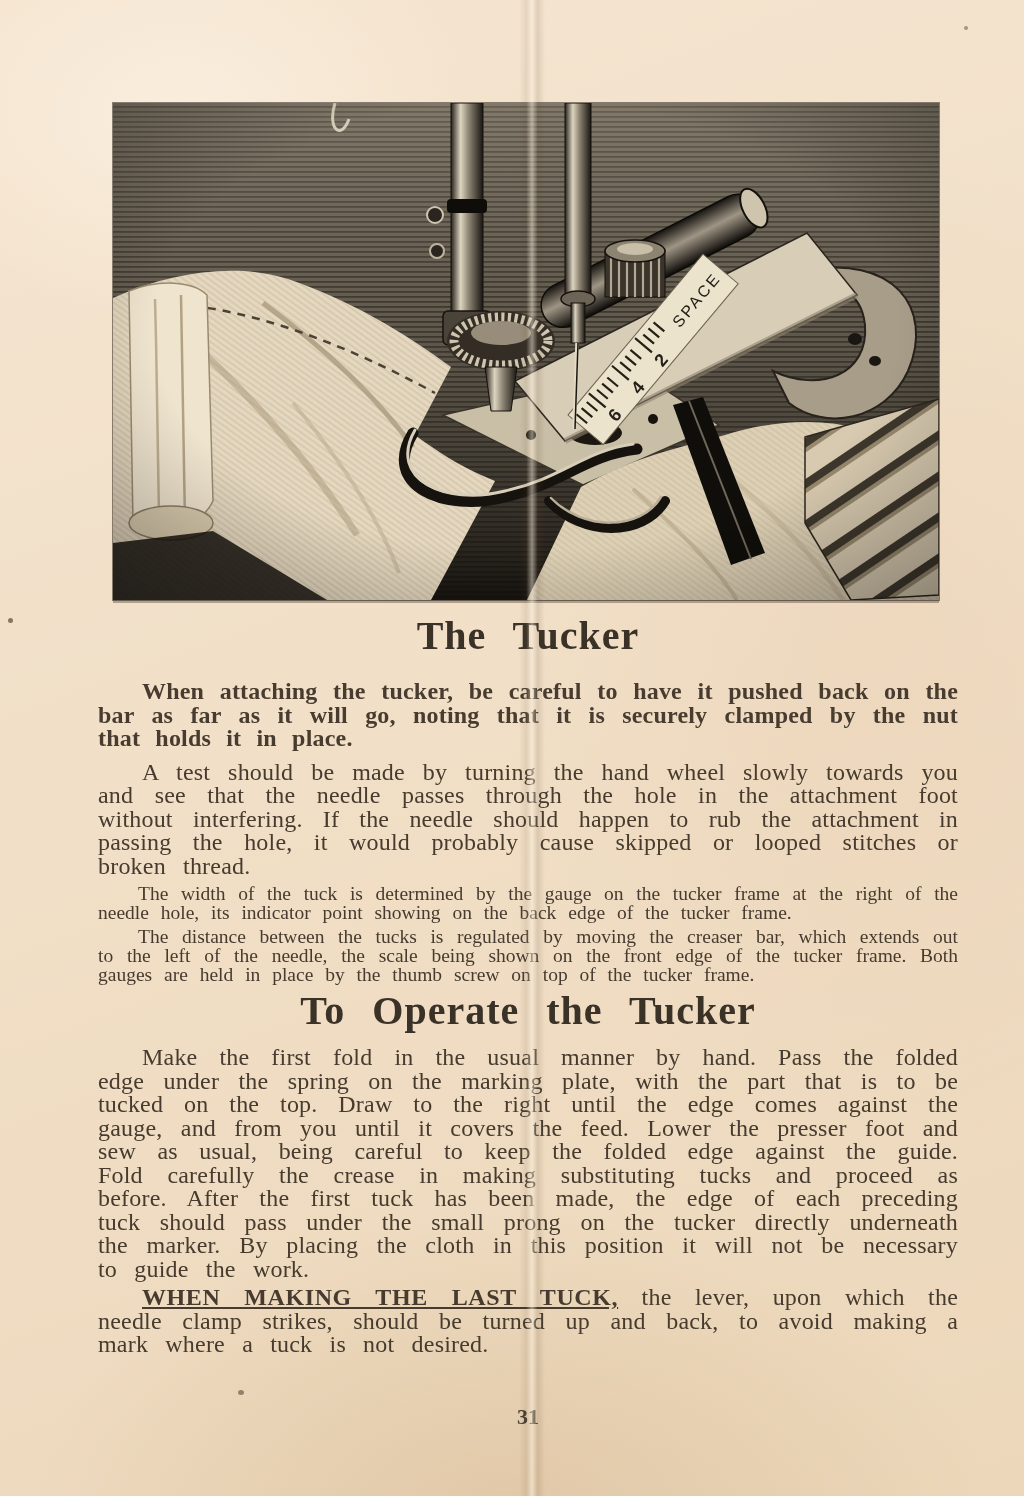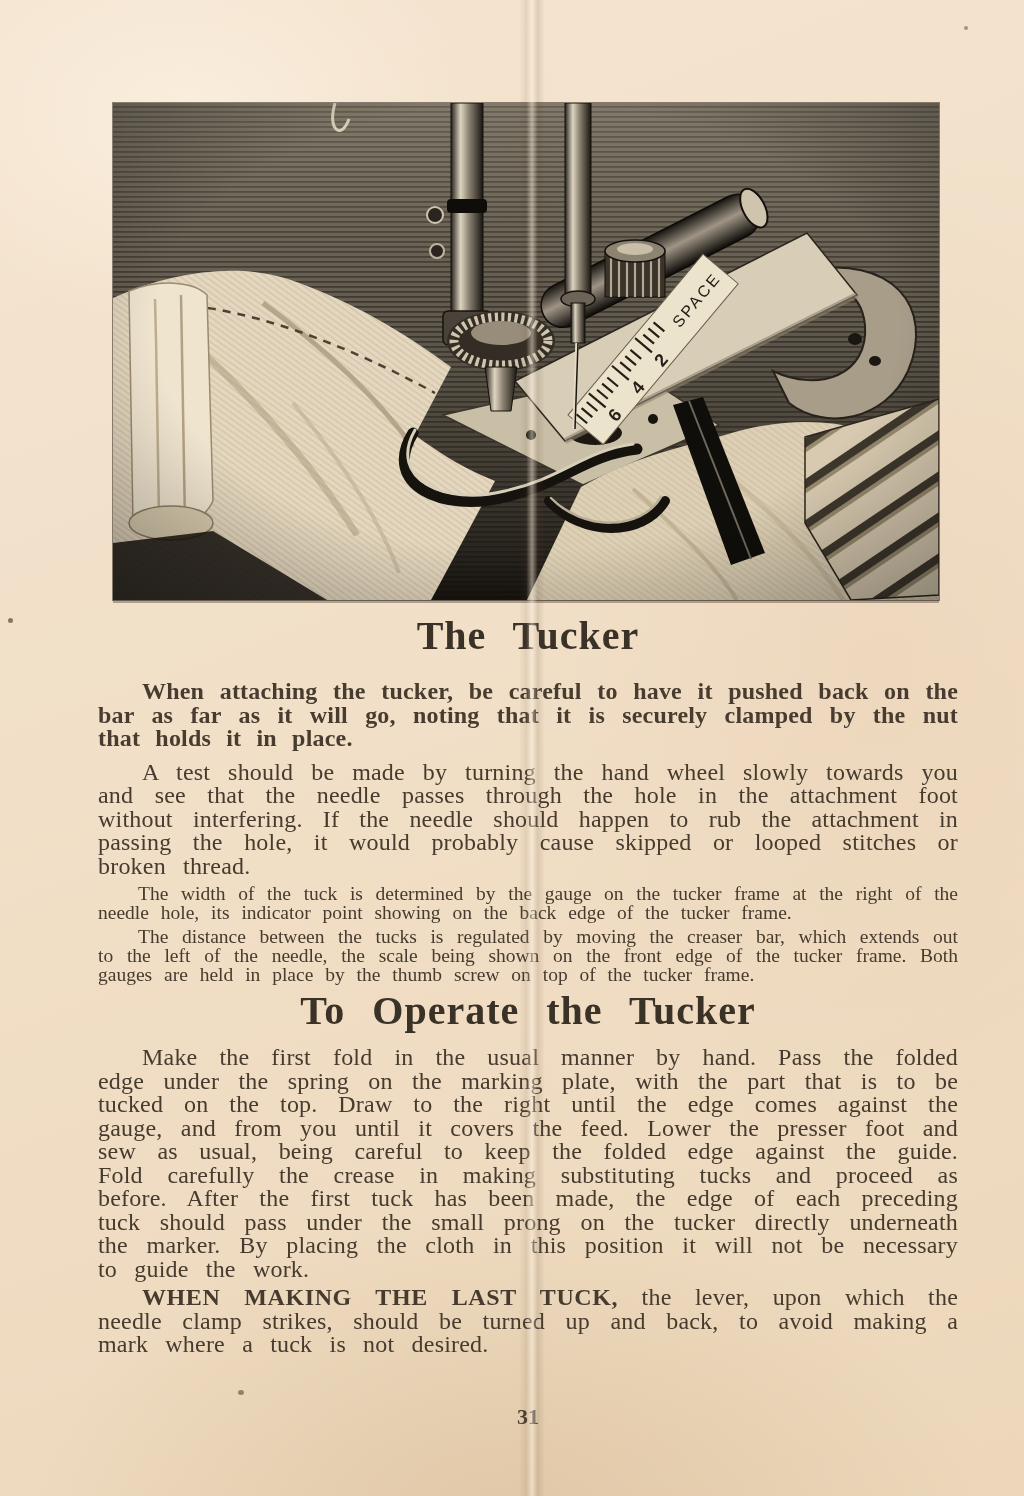--- a/index.html
+++ b/index.html
@@ -46,21 +46,21 @@
   p.lead { margin-top: 21px; font-weight: bold; color: #473c2f; word-spacing: 9px; }
   p.p2 { margin-top: 10px; }
   p.small {
     font-size: 19.5px; line-height: 19px;
     text-indent: 40px; word-spacing: 7px;
   }
   p.p3 { margin-top: 6px; }
   p.p4 { margin-top: 5px; }
   p.p5 { margin-top: 12px; }
   p.p6 { margin-top: 5px; }
-  p.p6 strong { letter-spacing: 0.6px; }
+  p.p6 strong { letter-spacing: 0.6px; text-decoration: underline; }
 
   .pageno {
     position: absolute; left: 98px; top: 1404px; width: 860px;
     text-align: center; font-size: 22px; font-weight: bold; color: #4a4033;
   }
 
   .crease {
     position: absolute; left: 519px; top: 0; width: 26px; height: 1496px;
     background: linear-gradient(90deg,
       transparent 0%, rgba(90,66,42,0.10) 28%,

